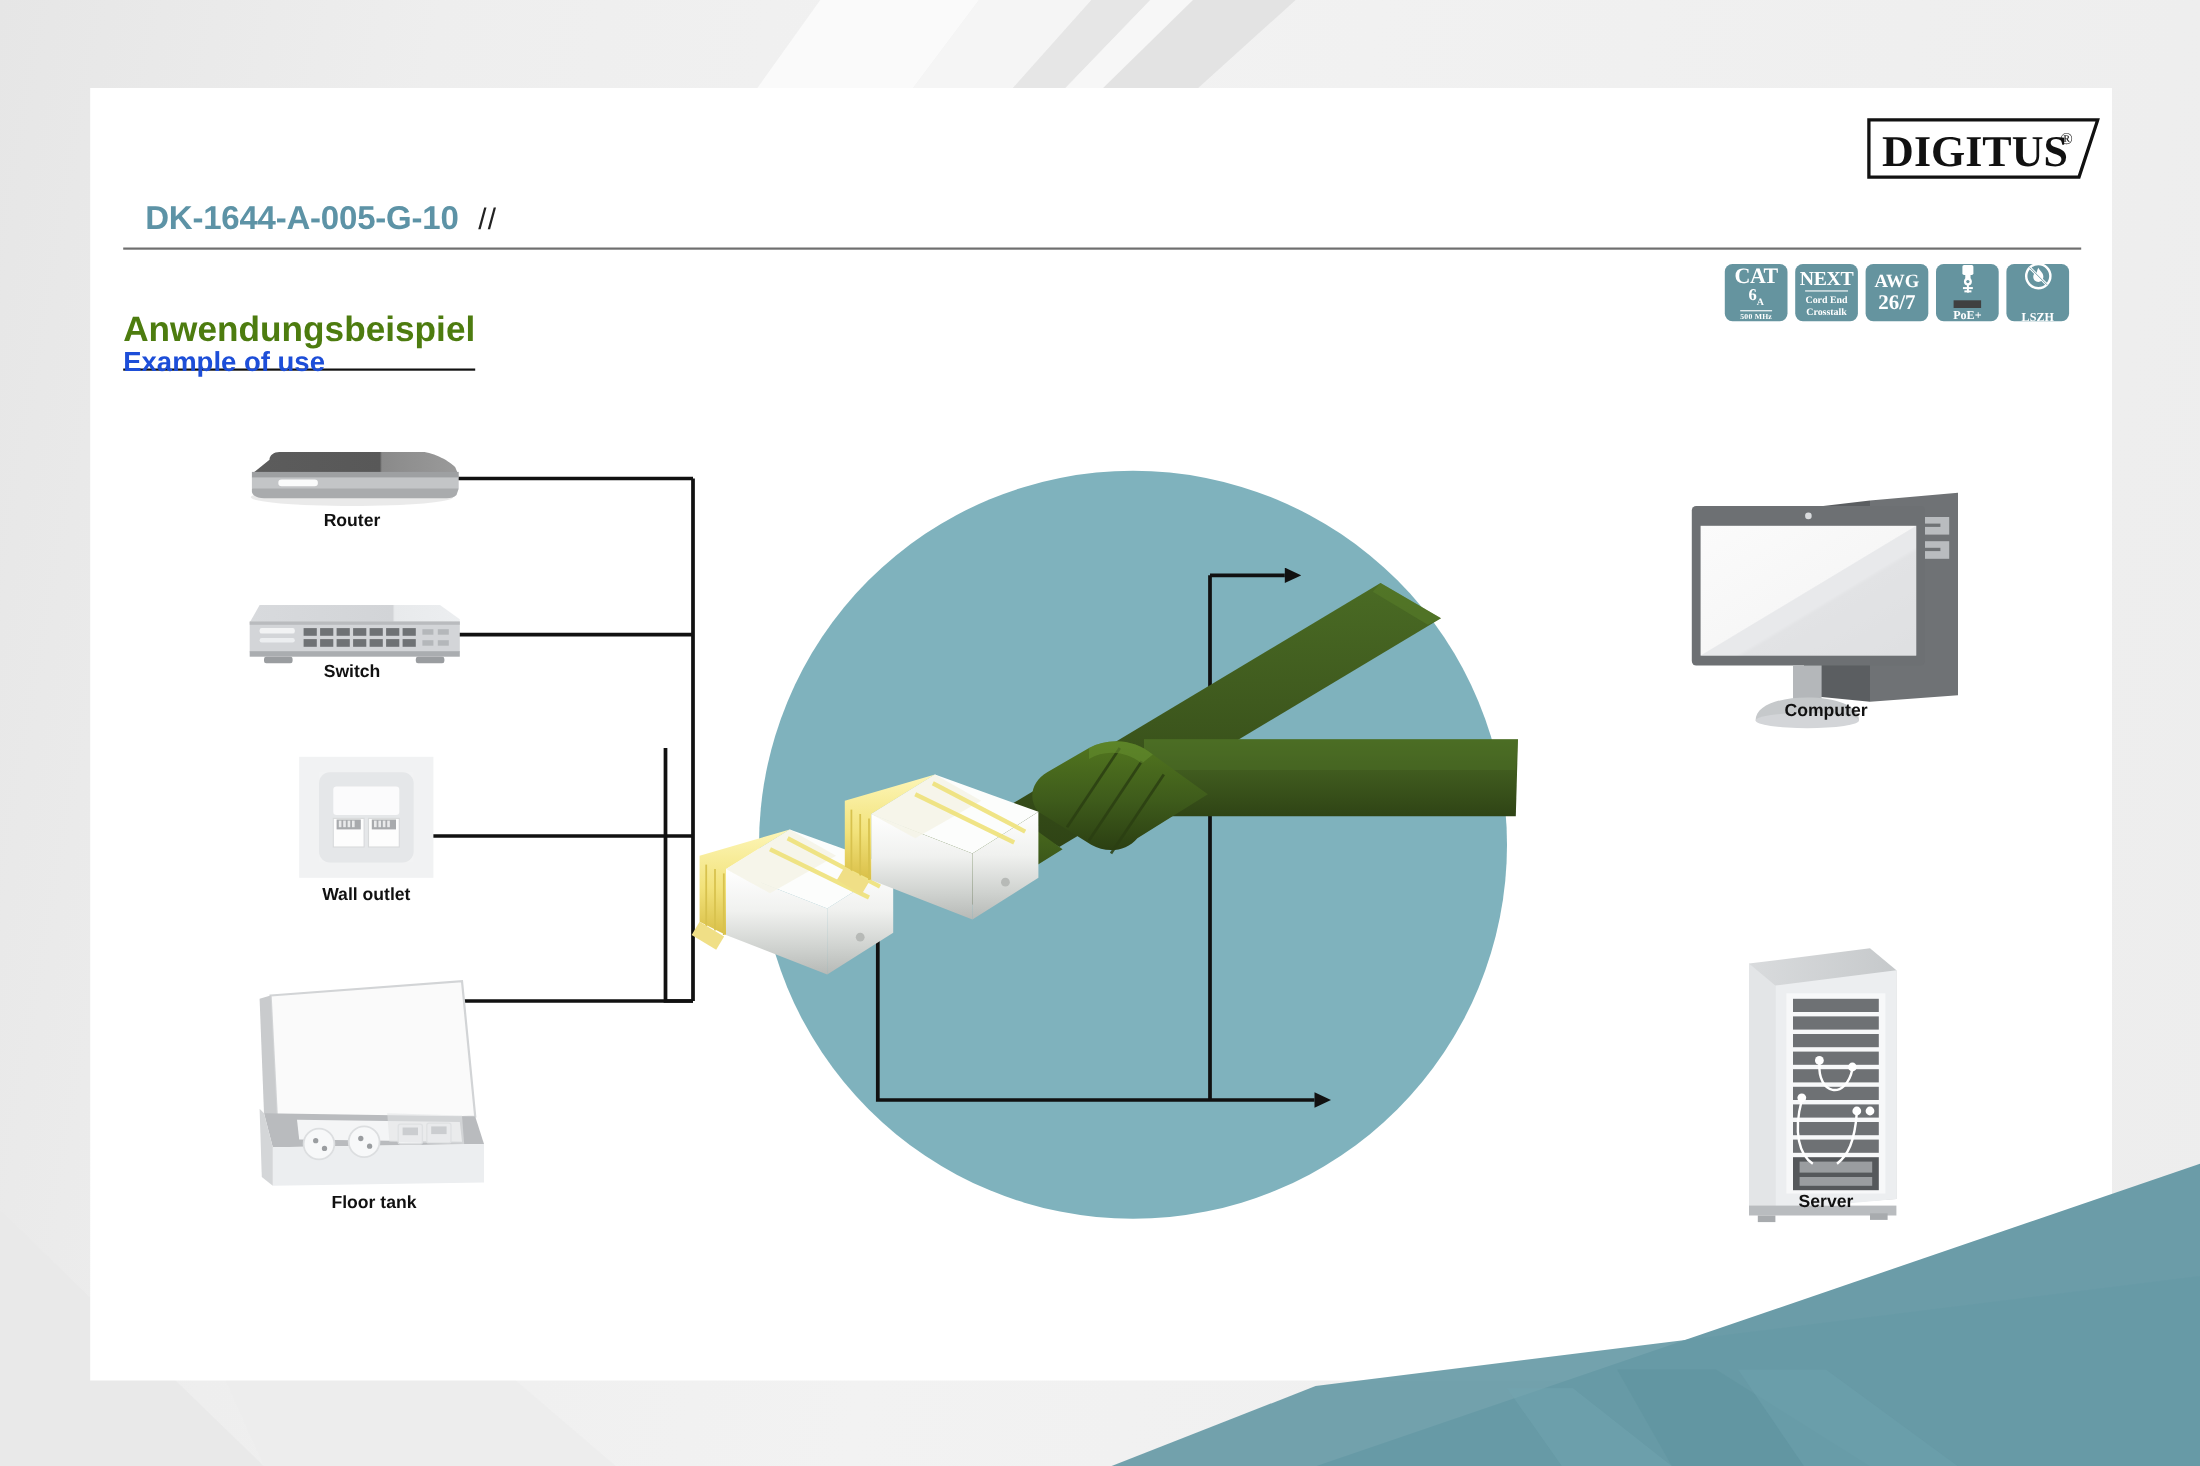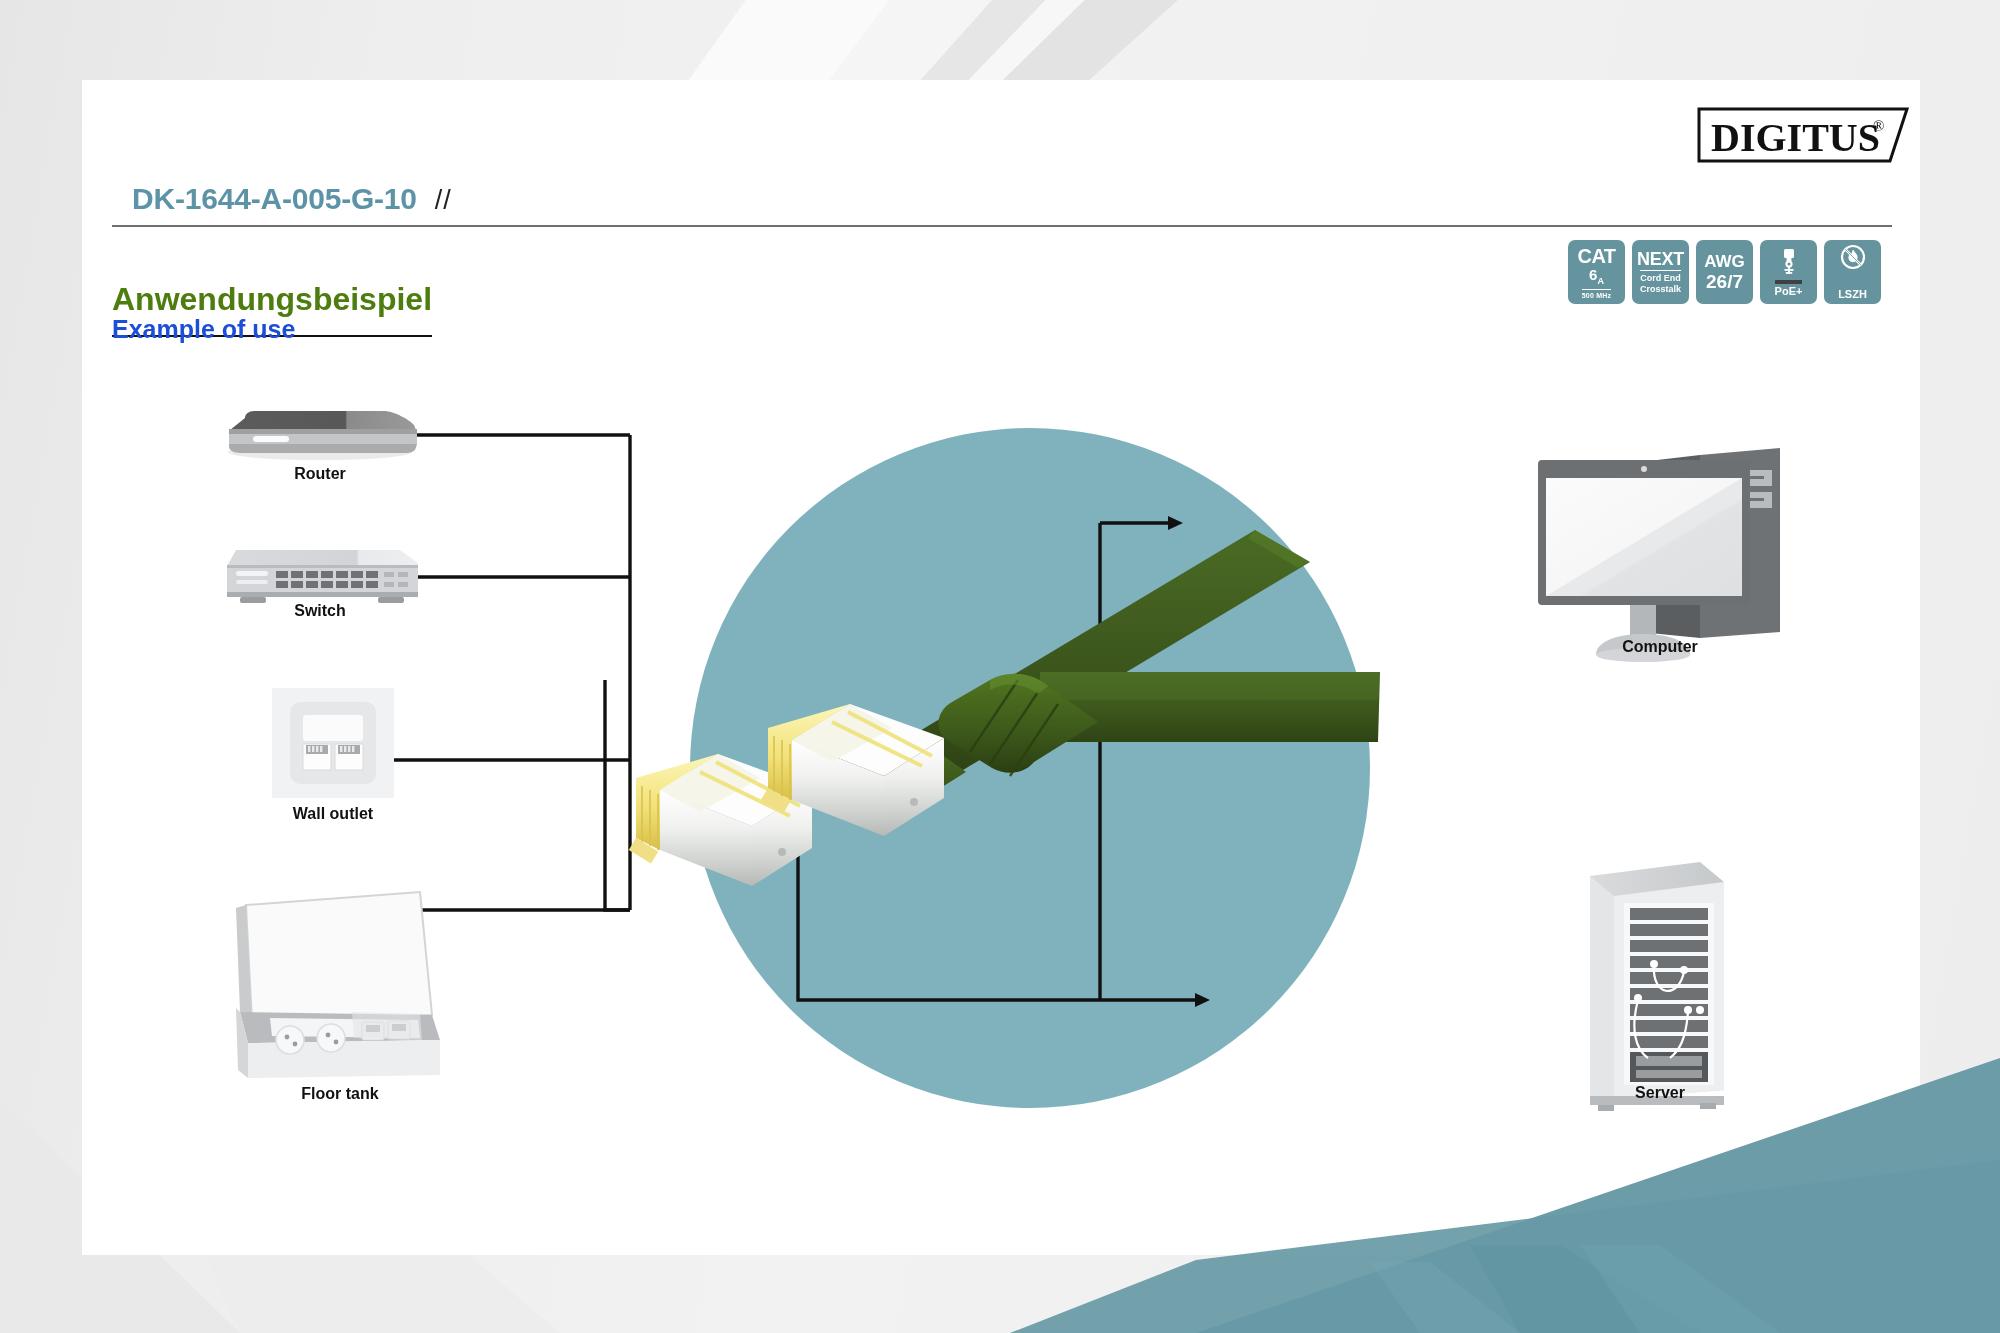--- a/index.html
+++ b/index.html
@@ -23,33 +23,33 @@
   }
   .header-row{position:absolute;left:112px;top:182px;width:1780px;height:40px;display:flex;align-items:baseline;}
   .code{color:#5d93a6;font-size:30px;font-weight:bold;letter-spacing:-0.2px;margin-left:20px;}
   .slashes{color:#222;font-size:27px;font-weight:normal;margin-left:18px;letter-spacing:1px;}
   .desc{color:#1a1a1a;font-size:27px;margin-left:18px;font-weight:normal;}
   .desc .sub{font-size:18px;vertical-align:-3px;}
   .hrule{position:absolute;left:112px;top:225px;width:1780px;height:2px;background:#6f6f6f;}
   
   .badges{position:absolute;left:1568px;top:240px;display:flex;gap:7px;}
   .badge{
-    width:57px;height:64px;background:#65949f;border-radius:7px;
+    width:57px;height:52px;background:#65949f;border-radius:7px;
     color:#ffffff;display:flex;flex-direction:column;align-items:center;justify-content:center;
-    line-height:1;text-align:center;
+    line-height:1;text-align:center;font-family:Liberation Serif, serif;
   }
   .badge .b1{font-size:20px;font-weight:bold;letter-spacing:-0.5px;}
   .badge .b2{font-size:15px;font-weight:bold;margin-top:1px;}
   .badge .b2 sub{font-size:9px;}
   .badge .b3{font-size:7px;font-weight:bold;border-top:1px solid #ffffff;margin-top:3px;padding-top:2px;letter-spacing:0.2px;}
   .badge .nx1{font-size:18px;font-weight:bold;letter-spacing:-0.3px;}
   .badge .nx2{font-size:9px;font-weight:bold;border-top:1px solid #fff;margin-top:2px;padding-top:2px;line-height:1.15;}
   .badge .awg1{font-size:17px;font-weight:bold;}
   .badge .awg2{font-size:19px;font-weight:bold;margin-top:2px;}
-  .badge .lbl{font-size:11px;font-weight:bold;border-top:4px solid #404040;margin-top:2px;padding-top:2px;}
+  .badge .lbl{font-size:11px;font-weight:bold;border-top:7px solid #404040;margin-top:2px;padding-top:2px;}
   .badge .lbl.nb{border-top:none;padding-top:0;margin-top:16px;text-align:center;}
   
   .h-de{position:absolute;left:112px;top:281px;font-size:32px;font-weight:bold;color:#4d7c0f;
         border-bottom:2px solid #111;padding-bottom:17px;}
   .h-en{position:absolute;left:112px;top:315px;font-size:25px;font-weight:bold;color:#1d4ed8;}
   
   .diagram{position:absolute;left:0;top:0;width:2000px;height:1333px;}
   .dev-label{position:absolute;text-align:center;font-size:16px;font-weight:bold;color:#111;width:260px;}
 </style>
 </head>

